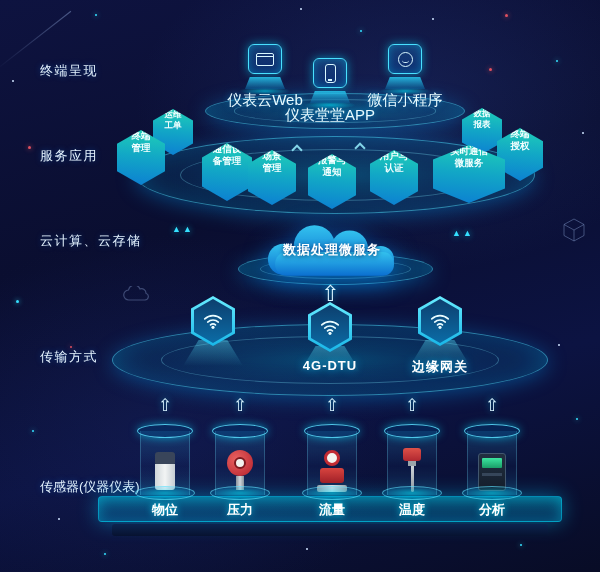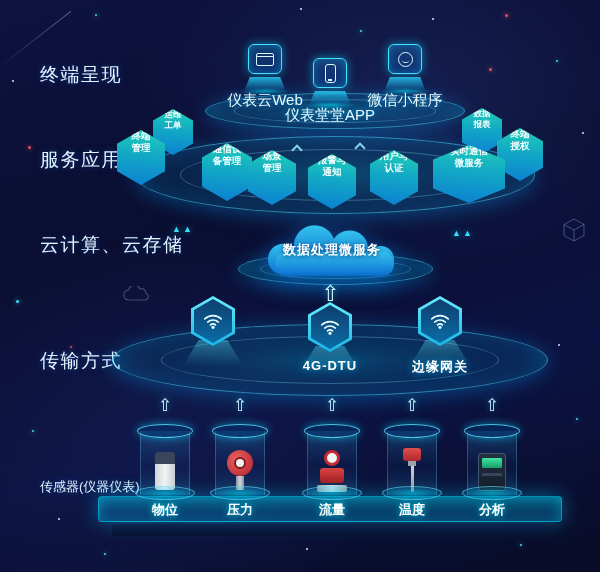--- a/index.html
+++ b/index.html
@@ -18,21 +18,21 @@
   .star.sm { width:2px; height:2px; }
   .s-w { background:#cfe3ff; }
   .s-c { background:#35e0ff; box-shadow:0 0 5px #35e0ff; }
   .s-r { background:#e05060; box-shadow:0 0 5px #e05060; }
   .diag { position:absolute; left:-14px; top:40px; width:95px; height:1px;
     background:linear-gradient(90deg, rgba(150,175,225,0), rgba(150,175,225,.45));
     transform:rotate(-38deg); }
   .decor-svg { position:absolute; opacity:.8; }
 
   
-  .side-label { position:absolute; left:40px; color:#e4f2fd; font-size:19px;
+  .side-label { position:absolute; left:40px; color:#e4f2fd; font-size:13px;
     letter-spacing:1.5px; font-weight:500; text-shadow:0 0 6px rgba(0,120,255,.4); }
   .side-label.small { font-size:13px; letter-spacing:0; }
 
   
   .platform { position:absolute; border-radius:50%;
     background:radial-gradient(ellipse at center, rgba(0,190,230,.30) 0%, rgba(0,140,200,.14) 52%, rgba(0,120,180,.05) 74%, transparent 82%);
     border:1px solid rgba(70,220,255,.55);
     box-shadow:0 3px 20px rgba(0,170,255,.35), inset 0 0 28px rgba(0,200,255,.28); }
   .platform::before { content:""; position:absolute; inset:16% 11%; border-radius:50%;
     border:1px solid rgba(130,235,255,.30); }

